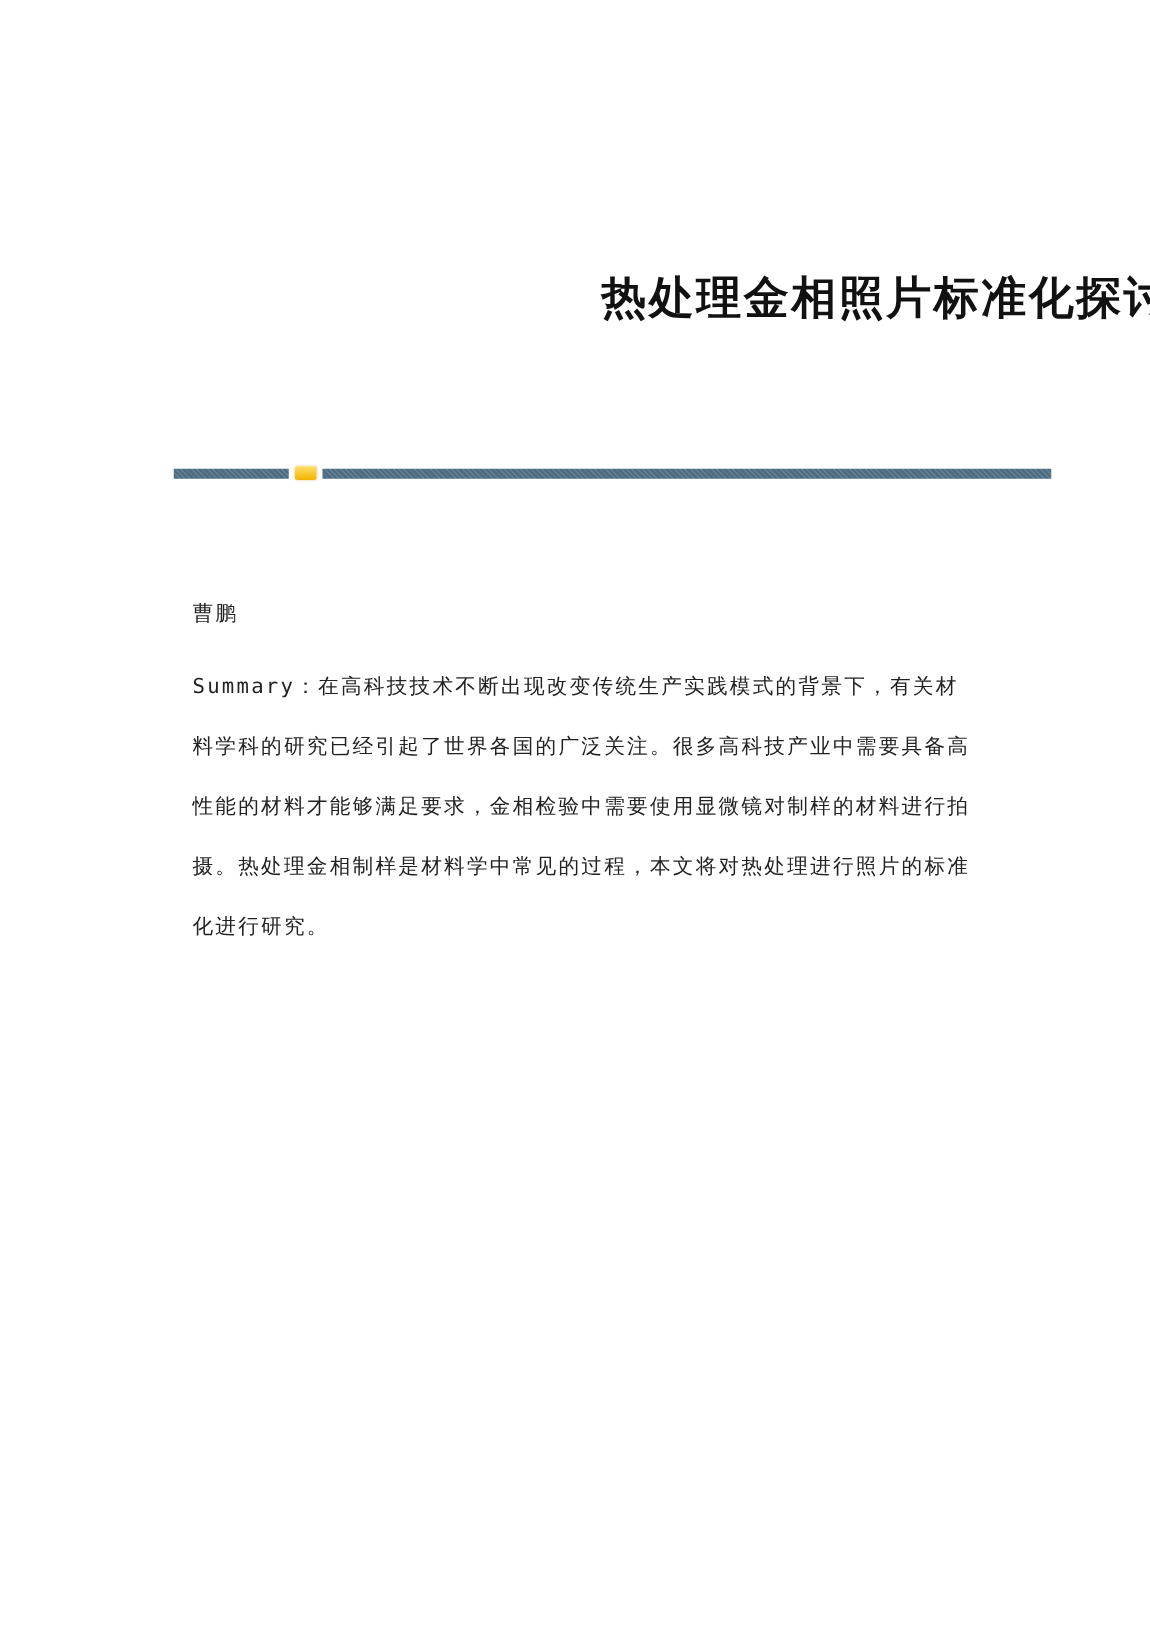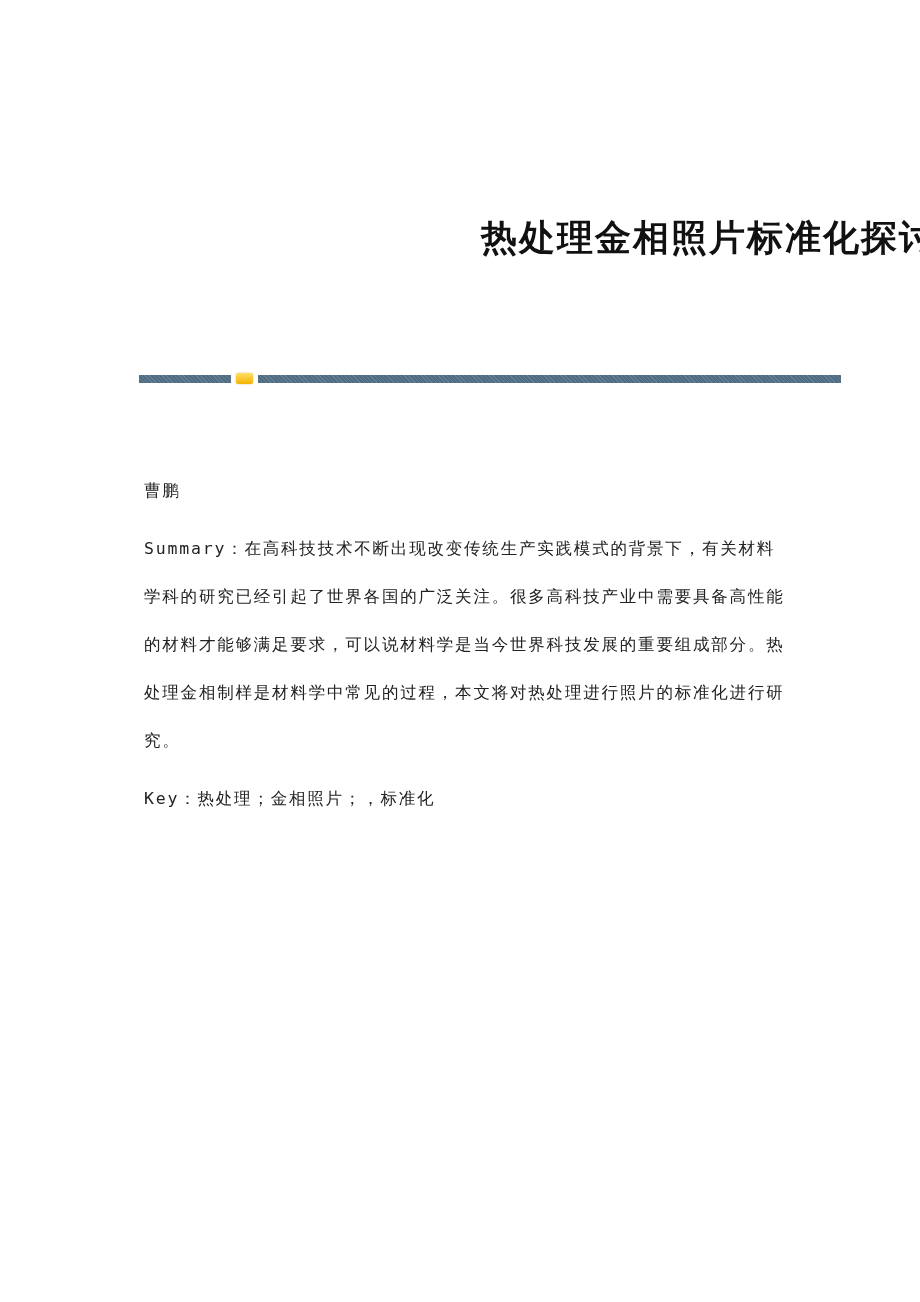--- a/index.html
+++ b/index.html
@@ -12,33 +12,32 @@
   .bar { position: absolute; top: 0; height: 8px; background: #4f6d82;
          background-image: repeating-linear-gradient(45deg, rgba(255,255,255,0.12) 0 1px, transparent 1px 3px); }
   .bar.left { left: 0; width: 92px; }
   .bar.right { left: 119px; right: 0; }
   .ornament { position: absolute; left: 97px; top: -2px; width: 17px; height: 11px;
               background: linear-gradient(#ffe06a, #f2b300); border-radius: 2px;
               box-shadow: 0 0 2px #e0c080; }
   .body { position: absolute; left: 140px; top: 467px; width: 645px;
           font-size: 16.5px; line-height: 48px; letter-spacing: 1.8px;
           font-family: "DejaVu Sans Mono", "Liberation Mono", monospace; }
-  .body p { margin: 0 0 10px 4px; }
+  .body p { margin: 0 0 10px 14px; }
   .author { margin-bottom: 10px !important; }
 </style>
 </head>
 <body>
 
 <div>
   <div class="title">热处理金相照片标准化探讨</div>
 
   <div class="divider">
     <div class="bar left"></div>
     <div class="ornament"></div>
     <div class="bar right"></div>
   </div>
 
   <div class="body">
     <p class="author">曹鹏</p>
-    <p><span>Summary：</span><span>在高科技技术不断出现改变传统生产实践模式的背景下，有关材料学科的研究已经引起了世界各国的广泛关注。很多高科技产业中需要具备高性能的材料才能够满足要求，可以说材料学是当今世界科技发展的重要组成部分。热处理金相制样是材料学中常见的过程，本文将对热处理进行照片的标准化进行研究。</span></p>
-    <p><span>Key：</span><span>热处理；金相照片；，标准化</span></p>
+    <p><span>Summary：</span><span>在高科技技术不断出现改变传统生产实践模式的背景下，有关材料学科的研究已经引起了世界各国的广泛关注。很多高科技产业中需要具备高性能的材料才能够满足要求，金相检验中需要使用显微镜对制样的材料进行拍摄。热处理金相制样是材料学中常见的过程，本文将对热处理进行照片的标准化进行研究。</span></p>
   </div>
 </div>
 
 </body></html>

